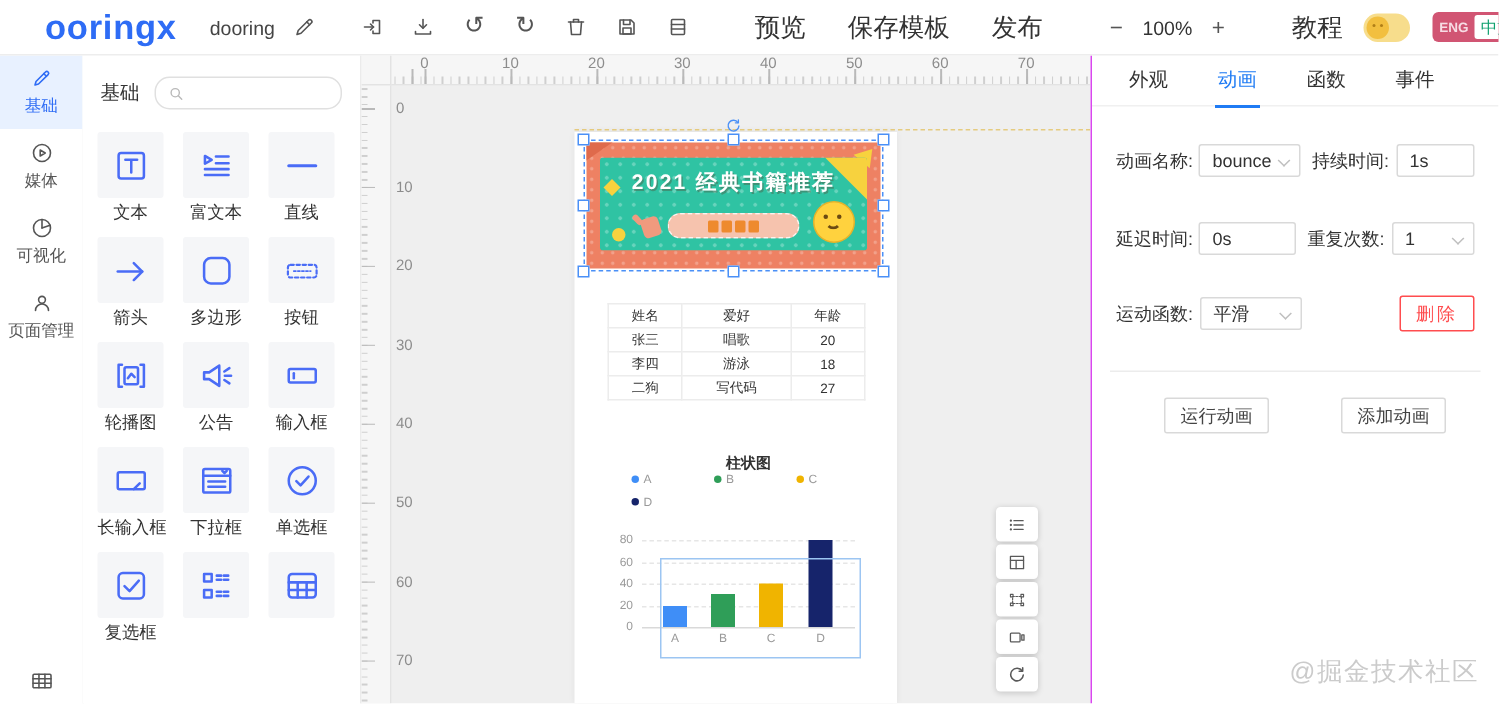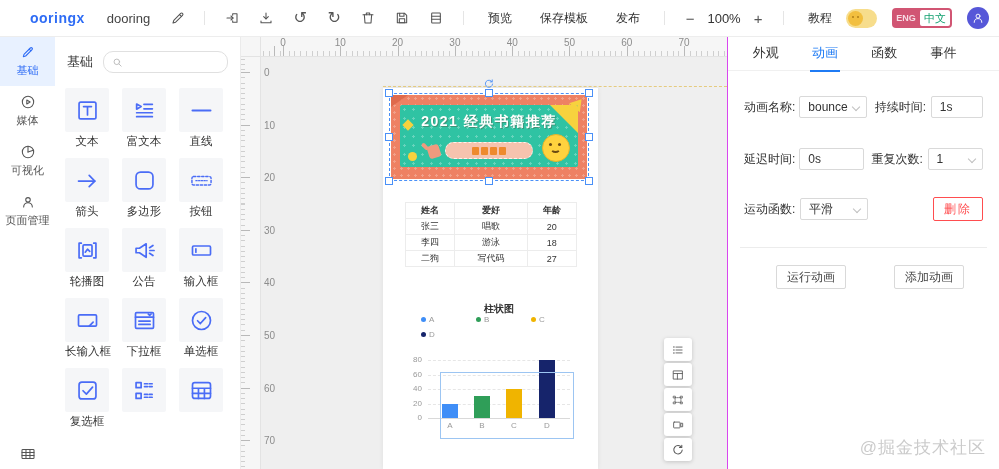--- a/index.html
+++ b/index.html
@@ -4,27 +4,27 @@
 <style>
   html,body{margin:0;padding:0;}
   body{width:999px;height:469px;position:relative;overflow:hidden;background:#fff;
        font-family:"Liberation Sans","DejaVu Sans",sans-serif;font-size:12px;color:#333;}
   svg{display:block;}
   
   .topbar{position:absolute;top:0;left:0;right:0;height:36px;background:#fff;border-bottom:1px solid #ededed;
           display:flex;align-items:center;z-index:30;}
   .logo{display:flex;align-items:center;margin-left:6px;}
   .logo-ic{width:24px;height:24px;}
-  .brand{font-size:14px;font-weight:bold;color:#2e6cf5;letter-spacing:.5px;}
+  .brand{font-size:23px;font-weight:bold;color:#2e6cf5;letter-spacing:.5px;}
   .proj{margin-left:22px;font-size:13px;color:#444;}
   .tb-ic{width:34px;height:36px;display:flex;align-items:center;justify-content:center;color:#555;cursor:pointer;}
   .tb-ic svg{width:16px;height:16px;}
   .tb-ic .g{font-size:16px;line-height:16px;color:#555;}
   .tb-div{width:1px;height:14px;background:#e5e5e5;margin:0 10px;}
-  .tb-txt{padding:0 14px;font-size:12px;color:#333;cursor:pointer;white-space:nowrap;}
+  .tb-txt{padding:0 14px;font-size:17px;color:#333;cursor:pointer;white-space:nowrap;}
   .zoomer{display:flex;align-items:center;gap:6px;padding:0 6px;}
   .zbtn{width:18px;text-align:center;font-size:15px;color:#555;cursor:pointer;}
   .zlvl{width:38px;text-align:center;font-size:13px;color:#333;}
   .right-cluster{margin-left:auto;display:flex;align-items:center;gap:15px;margin-right:10px;}
   .sun-toggle{width:31px;height:19px;border-radius:10px;background:#f7dd8c;position:relative;cursor:pointer;}
   .sun{position:absolute;left:2px;top:2px;width:15px;height:15px;border-radius:50%;background:#f2bf3f;}
   .sun i{position:absolute;width:2px;height:2px;border-radius:50%;background:#b07f18;top:5px;}
   .sun i.e1{left:4px}.sun i.e2{left:9px}
   .lang{width:60px;height:20px;border-radius:4px;background:#d15573;display:flex;align-items:center;overflow:hidden;cursor:pointer;}
   .lang-eng{flex:1;text-align:center;font-size:9px;font-weight:bold;color:#f7dce4;}
@@ -90,21 +90,21 @@
   .hand{position:absolute;left:28px;bottom:9px;width:12px;height:13px;background:#f09a7e;border-radius:3px;transform:rotate(-18deg);}
   .hand::after{content:"";position:absolute;left:-3px;top:-5px;width:4px;height:8px;background:#f09a7e;border-radius:2px;transform:rotate(-25deg);}
   .deco-diamond{position:absolute;left:4px;top:16px;width:8px;height:8px;background:#f7d23e;transform:rotate(45deg);}
   .deco-dot{position:absolute;left:8px;bottom:6px;width:9px;height:9px;border-radius:50%;background:#f7d23e;}
   .deco-arrow{position:absolute;right:2px;top:3px;width:0;height:0;border-left:7px solid transparent;border-right:7px solid transparent;
     border-bottom:11px solid #f7d23e;transform:rotate(40deg);}
   .deco-stripe{position:absolute;left:-6px;top:-4px;width:26px;height:10px;background:#df6a4c;transform:rotate(-35deg);}
   
   .dtable{position:absolute;left:165px;top:166px;width:172px;background:#fff;border-collapse:collapse;font-size:9px;color:#333;cursor:move;}
   .dtable td{border:1px solid #ececec;height:15px;text-align:center;padding:0;}
-  .dtable tr.hd td{font-weight:700;}
+  .dtable tr.hd td{font-weight:400;}
   
   .chart{position:absolute;left:165px;top:264px;width:172px;height:140px;background:#fff;cursor:move;}
   .chart-title{position:absolute;top:2px;left:23px;right:7px;text-align:center;font-size:10px;font-weight:bold;color:#333;}
   .lg-item{position:absolute;display:flex;align-items:center;gap:3px;font-size:8px;color:#999;}
   .lg-dot{width:5px;height:5px;border-radius:50%;}
   .plot{position:absolute;left:23px;top:60px;width:142px;height:58px;border-bottom:1px solid #d9d9d9;}
   .gline{position:absolute;left:0;right:0;border-top:1px dashed #e6e6e6;}
   .bar{position:absolute;bottom:0;width:16px;}
   .ylab{position:absolute;left:0;width:19px;text-align:right;font-size:8px;color:#999;padding-right:2px;box-sizing:border-box;}
   .xlab{position:absolute;top:121px;width:20px;text-align:center;font-size:8px;color:#999;}

